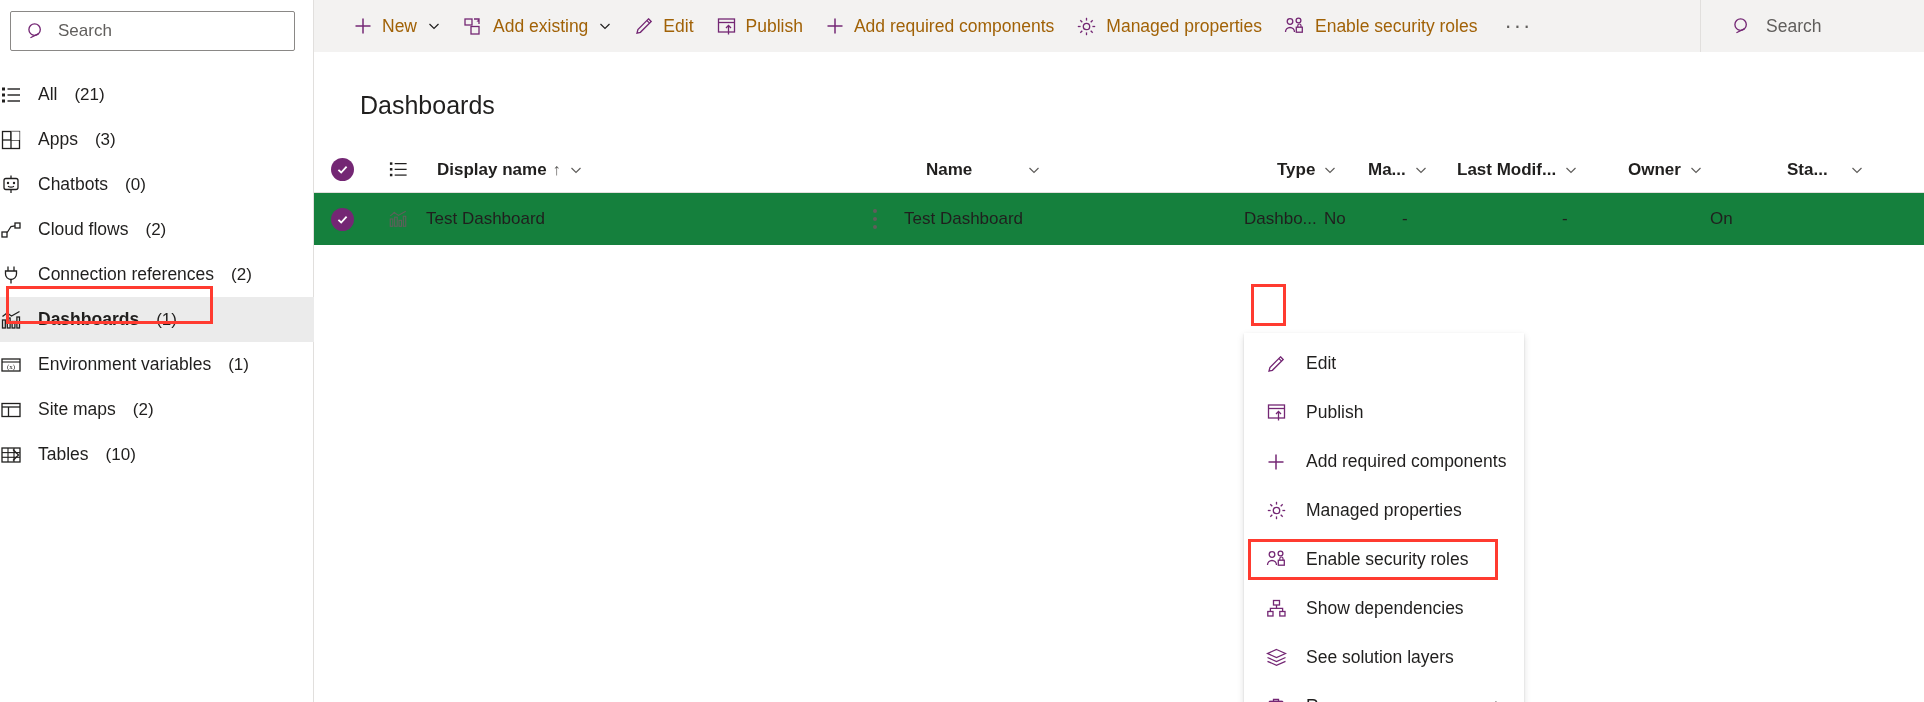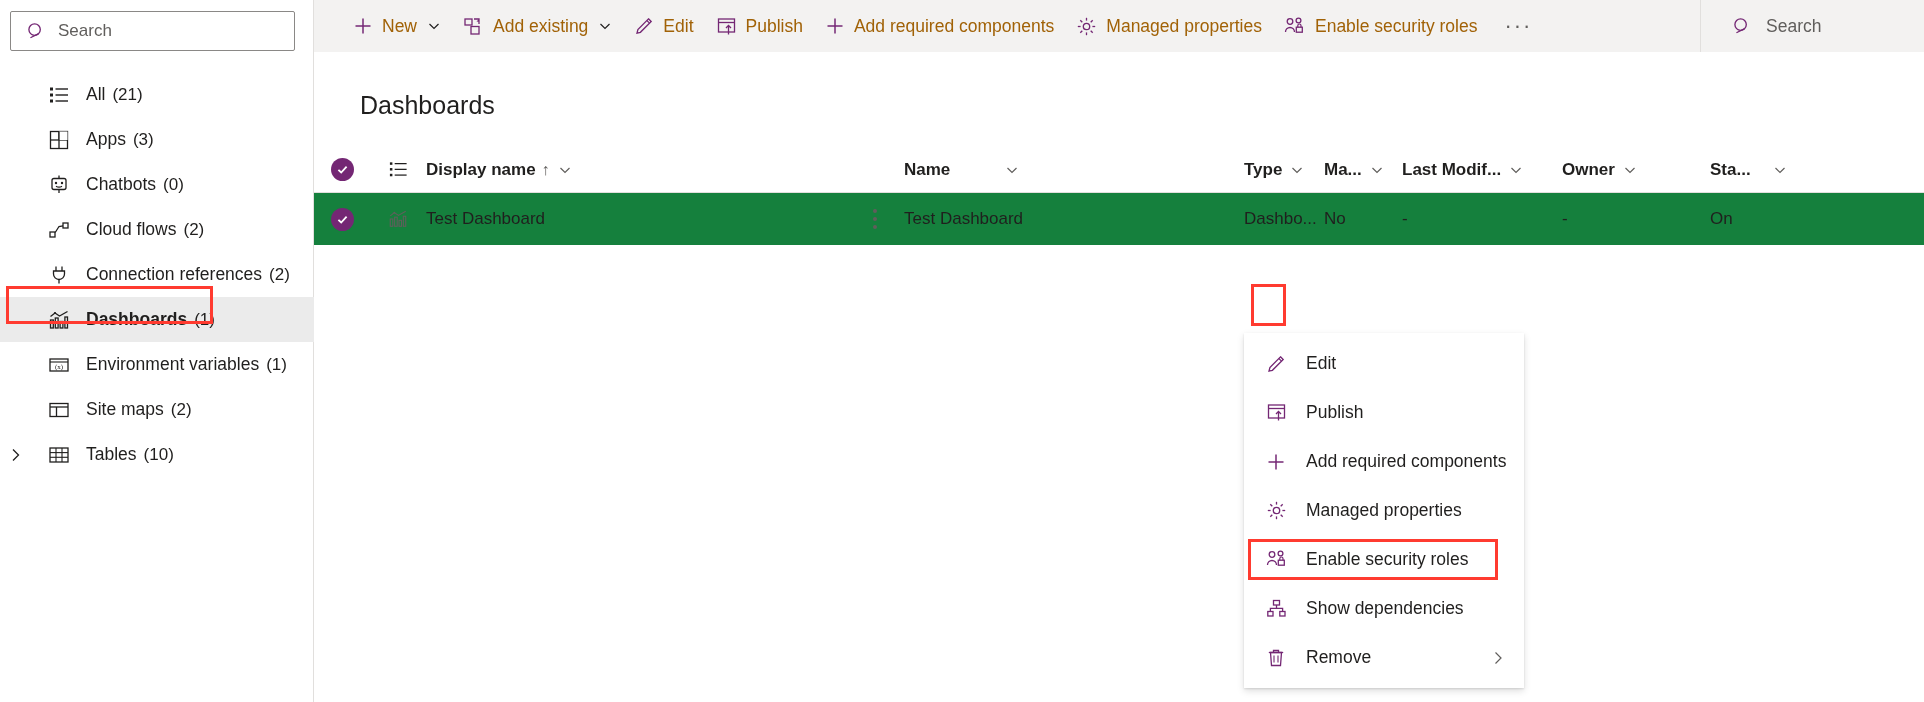--- a/index.html
+++ b/index.html
@@ -56,42 +56,41 @@
   .nav-list {
     position: absolute;
     left: 0;
     top: 72px;
     width: 314px;
   }
   .nav-item {
     height: 45px;
     display: flex;
     align-items: center;
-    padding-left: 48px;
     box-sizing: border-box;
     position: relative;
     cursor: pointer;
   }
   .nav-item .nicon {
     width: 26px;
     min-width: 26px;
     display: flex;
     align-items: center;
     justify-content: flex-start;
     margin-right: 12px;
   }
   .nav-item .nlabel {
     font-size: 17.5px;
     color: #201f1e;
     white-space: nowrap;
   }
   .nav-item .ncount {
     font-size: 17px;
     color: #201f1e;
-    margin-left: 7px;
+    margin-left: 17px;
     white-space: nowrap;
   }
   .nav-item.selected {
     background: #ebebeb;
   }
   .nav-item.selected .nlabel { font-weight: bold; }
   .nav-item .chev-right {
     position: absolute;
     left: 8px;
     top: 50%;
@@ -219,20 +218,21 @@
   .c-status { width: 90px; min-width: 90px; gap: 14px; }
 
   .hcell {
     display: flex;
     align-items: center;
     font-size: 17px;
     font-weight: bold;
     color: #201f1e;
     white-space: nowrap;
     cursor: pointer;
+    margin-left: 11px;
   }
   .hcell .sortarrow { margin-left: 6px; font-size: 16px; font-weight: normal; color:#605e5c;}
   .hcell .hchev { margin-left: 8px; display:flex; align-items:center;}
   .cell {
     font-size: 17px;
     color: #201f1e;
     white-space: nowrap;
     overflow: hidden;
     text-overflow: ellipsis;
   }
@@ -766,20 +766,30 @@
             <svg width="21" height="21" viewBox="0 0 21 21">
               <rect x="7.5" y="2.5" width="6" height="4.5" fill="none" stroke="#742774" stroke-width="1.3"></rect>
               <rect x="1.8" y="13.5" width="5.2" height="4.5" fill="none" stroke="#742774" stroke-width="1.3"></rect>
               <rect x="13.8" y="13.5" width="5.2" height="4.5" fill="none" stroke="#742774" stroke-width="1.3"></rect>
               <path d="M10.5 7 v3.4 M4.4 13.5 v-3.1 h12.2 v3.1" fill="none" stroke="#742774" stroke-width="1.3"></path>
             </svg>
           </span>
           <span class="ml">Show dependencies</span>
         </div>
 
+        <div class="ctxitem">
+          <span class="mi">
+            <svg width="21" height="21" viewBox="0 0 21 21">
+              <path d="M10.5 2.5 L19.5 6.5 L10.5 10.5 L1.5 6.5 Z" fill="none" stroke="#742774" stroke-width="1.3"></path>
+              <path d="M1.5 10.5 L10.5 14.5 L19.5 10.5" fill="none" stroke="#742774" stroke-width="1.3"></path>
+              <path d="M1.5 14.3 L10.5 18.3 L19.5 14.3" fill="none" stroke="#742774" stroke-width="1.3"></path>
+            </svg>
+          </span>
+          <span class="ml">See solution layers</span>
+        </div>
 
         <div class="ctxitem">
           <span class="mi">
             <svg width="20" height="21" viewBox="0 0 20 21">
               <path d="M4.5 5.5 h11 l-1 13 h-9 z" fill="none" stroke="#742774" stroke-width="1.3"></path>
               <line x1="2.8" y1="5.5" x2="17.2" y2="5.5" stroke="#742774" stroke-width="1.3"></line>
               <path d="M7.5 5.5 v-2 h5 v2" fill="none" stroke="#742774" stroke-width="1.3"></path>
               <line x1="8" y1="8.5" x2="8" y2="15.5" stroke="#742774" stroke-width="1.1"></line>
               <line x1="12" y1="8.5" x2="12" y2="15.5" stroke="#742774" stroke-width="1.1"></line>
             </svg>

